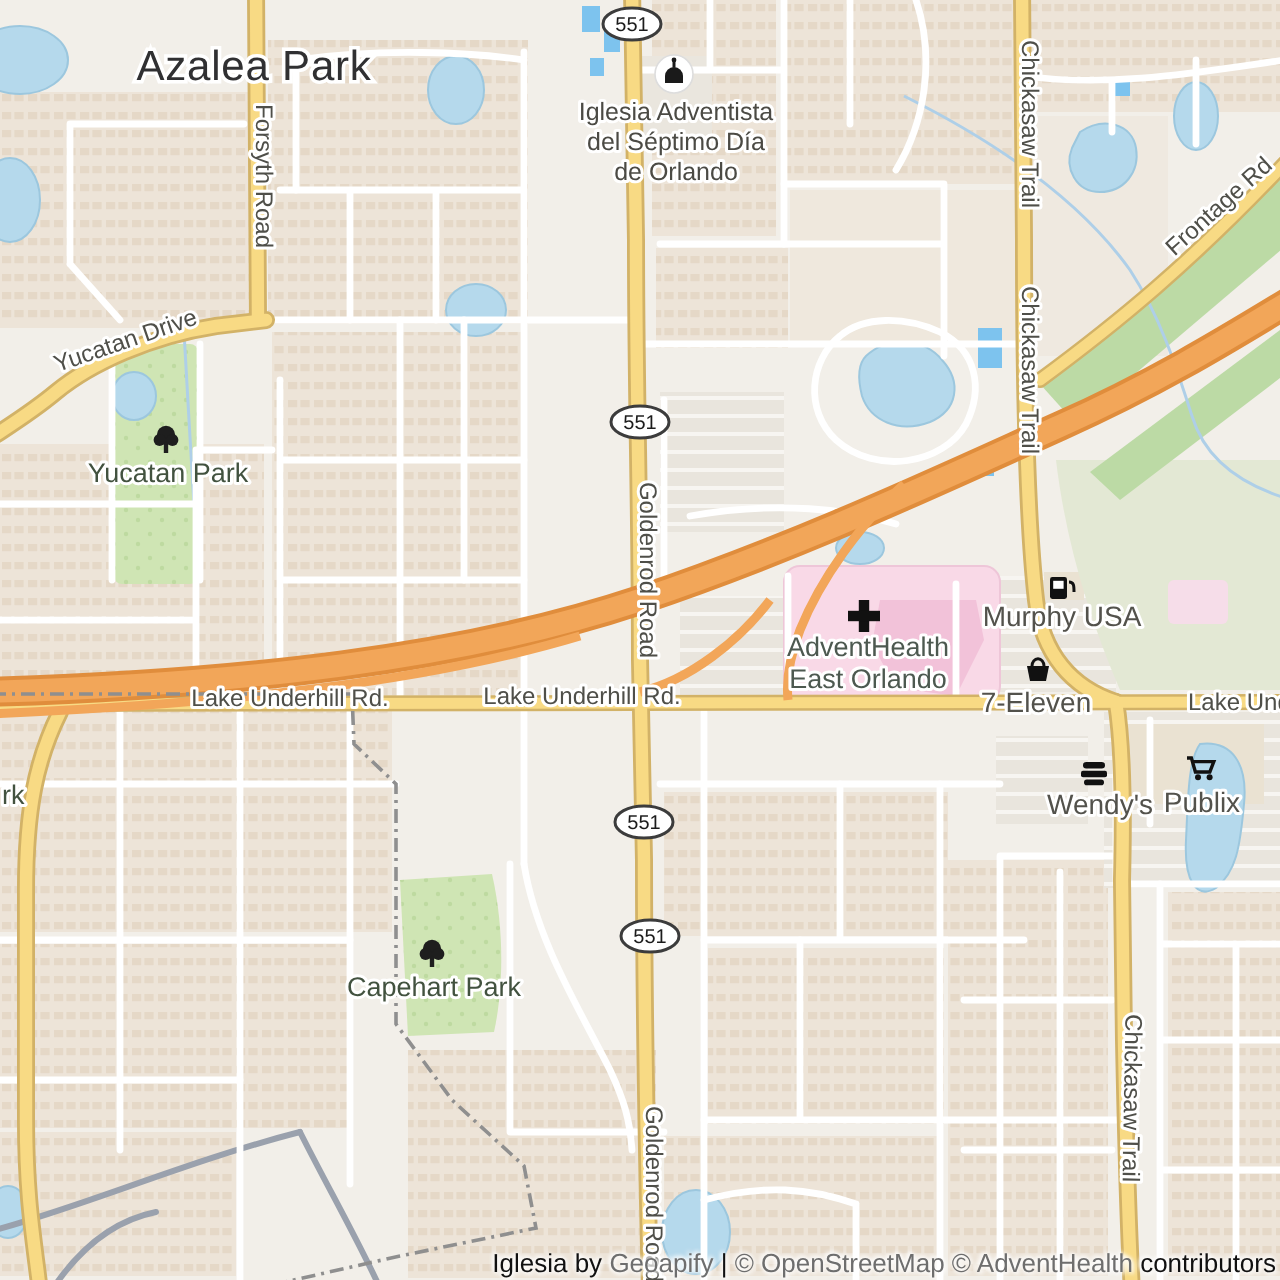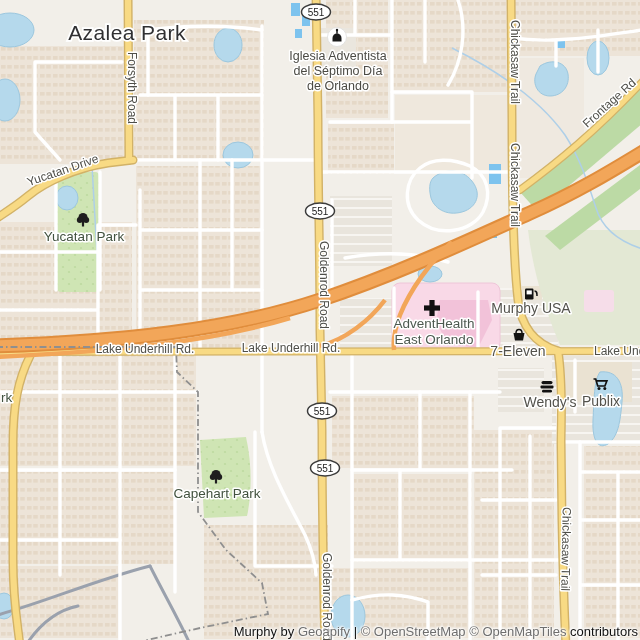--- a/index.html
+++ b/index.html
@@ -282,14 +282,14 @@
       <ellipse rx="14.5" ry="8" fill="#ffffff" stroke="#3c3c3c" stroke-width="1.5"></ellipse>
       <text class="shield-t" text-anchor="middle" y="3.5">551</text>
     </g>
     <g transform="translate(325,468)">
       <ellipse rx="14.5" ry="8" fill="#ffffff" stroke="#3c3c3c" stroke-width="1.5"></ellipse>
       <text class="shield-t" text-anchor="middle" y="3.5">551</text>
     </g>
   </g>
 </svg>
 
-<div class="attribution"><span>Murphy by </span><a class="dim">Geoapify</a><span> | </span><a class="dim">© OpenStreetMap </a><a class="dim">© OpenMapTiles</a><span> contributors</span></div>
+<div class="attribution"><span>Iglesia by </span><a class="dim">Geoapify</a><span> | </span><a class="dim">© OpenStreetMap </a><a class="dim">© AdventHealth</a><span> contributors</span></div>
 </div>
 
 </body></html>

